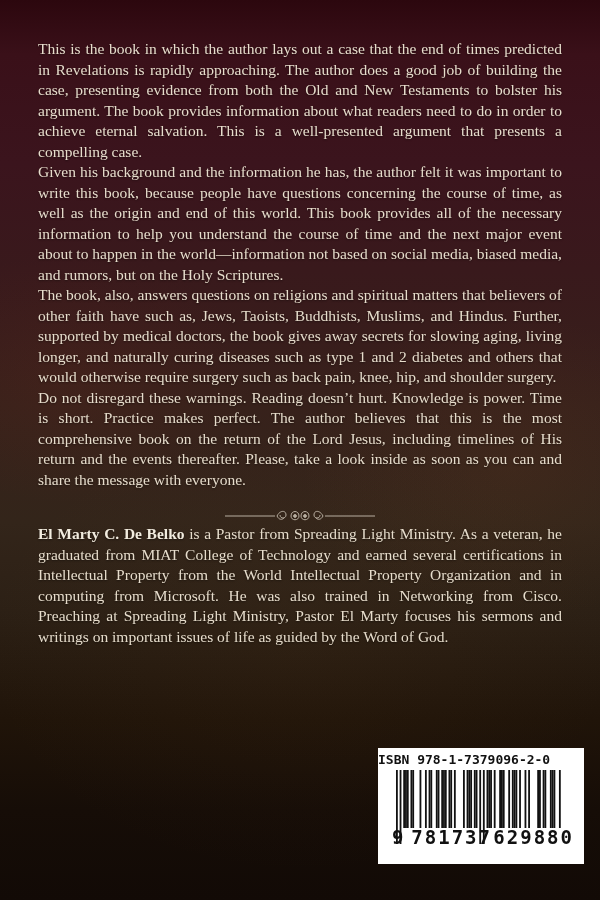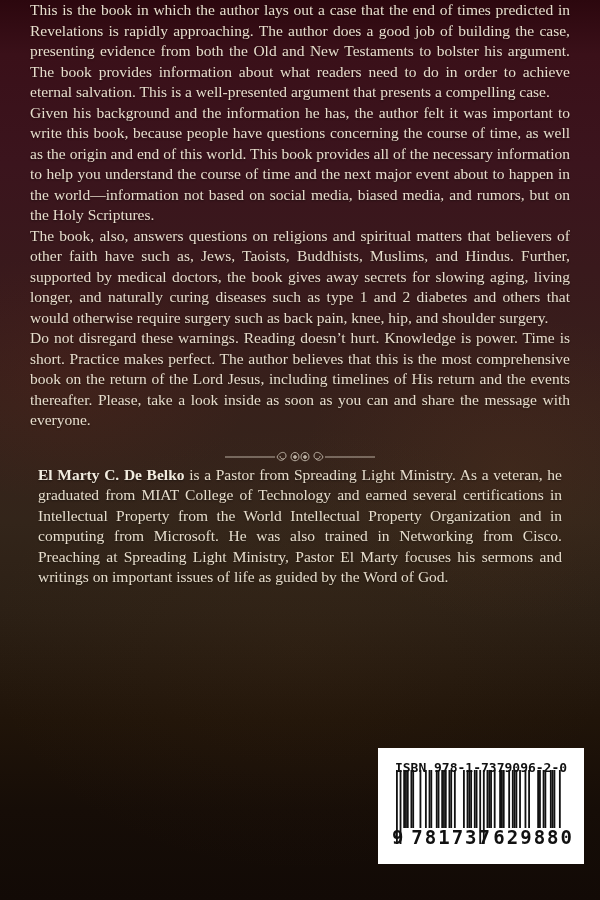--- a/index.html
+++ b/index.html
@@ -18,40 +18,40 @@
     font-size:27px; line-height:1.1; color:#ffffff; letter-spacing:0.5px;
     transform:scaleX(0.82); transform-origin:center;
     text-shadow:0 3px 5px rgba(0,0,0,0.55);
   }
   .title-line2 {
     text-align:center; font-family:"Liberation Sans", sans-serif; font-weight:bold;
     font-size:60px; line-height:1.0; color:#ffffff; letter-spacing:1px; margin-top:2px;
     transform:scaleX(0.82); transform-origin:center;
     text-shadow:0 4px 7px rgba(0,0,0,0.55);
   }
-  .synopsis { padding:0 30px; }
+  .synopsis { padding:0 38px;margin-top:39px; }
   .synopsis p, .bio {
     margin:0; color:#e7ddcc; font-size:15.5px; line-height:20.5px;
     text-align:justify; text-shadow:0 1px 2px rgba(0,0,0,0.45);
   }
   .p1 { margin-top:14px; margin-bottom:20px; }
   .p2 { margin-bottom:12px; }
   .p3 { margin-bottom:12px; }
   .p4 { margin-bottom:0; }
   .divider { width:150px; margin:18px auto 0; display:block; opacity:0.85; }
   .bio { padding:0 38px; }
   .bio strong { color:#f2ecdf; }
   .barcode-box {
     position:absolute; left:378px; top:748px; width:206px; height:116px;
     background:#ffffff; z-index:5;
   }
   .isbn-label {
-    padding-top:4px; text-align:center; color:#111111;
+    padding-top:4px; text-align:left; color:#111111;
     font-family:"DejaVu Sans Mono", monospace; font-weight:bold;
-    font-size:13px; letter-spacing:0px; white-space:nowrap;margin-top:8px;
+    font-size:13px; letter-spacing:0px; white-space:nowrap;
   }
   .ean-svg { position:absolute; left:18px; top:22px; width:172px; height:74px; }
   .ean-digits {
     position:absolute; left:14px; right:10px; top:78px; height:24px;
     display:flex; align-items:flex-start; color:#111111;
     font-family:"DejaVu Sans Mono", monospace; font-weight:bold; font-size:19px;
   }
   .d-first { width:18px; }
   .d-g1, .d-g2 { flex:1; text-align:right; letter-spacing:2px; }
 </style>

